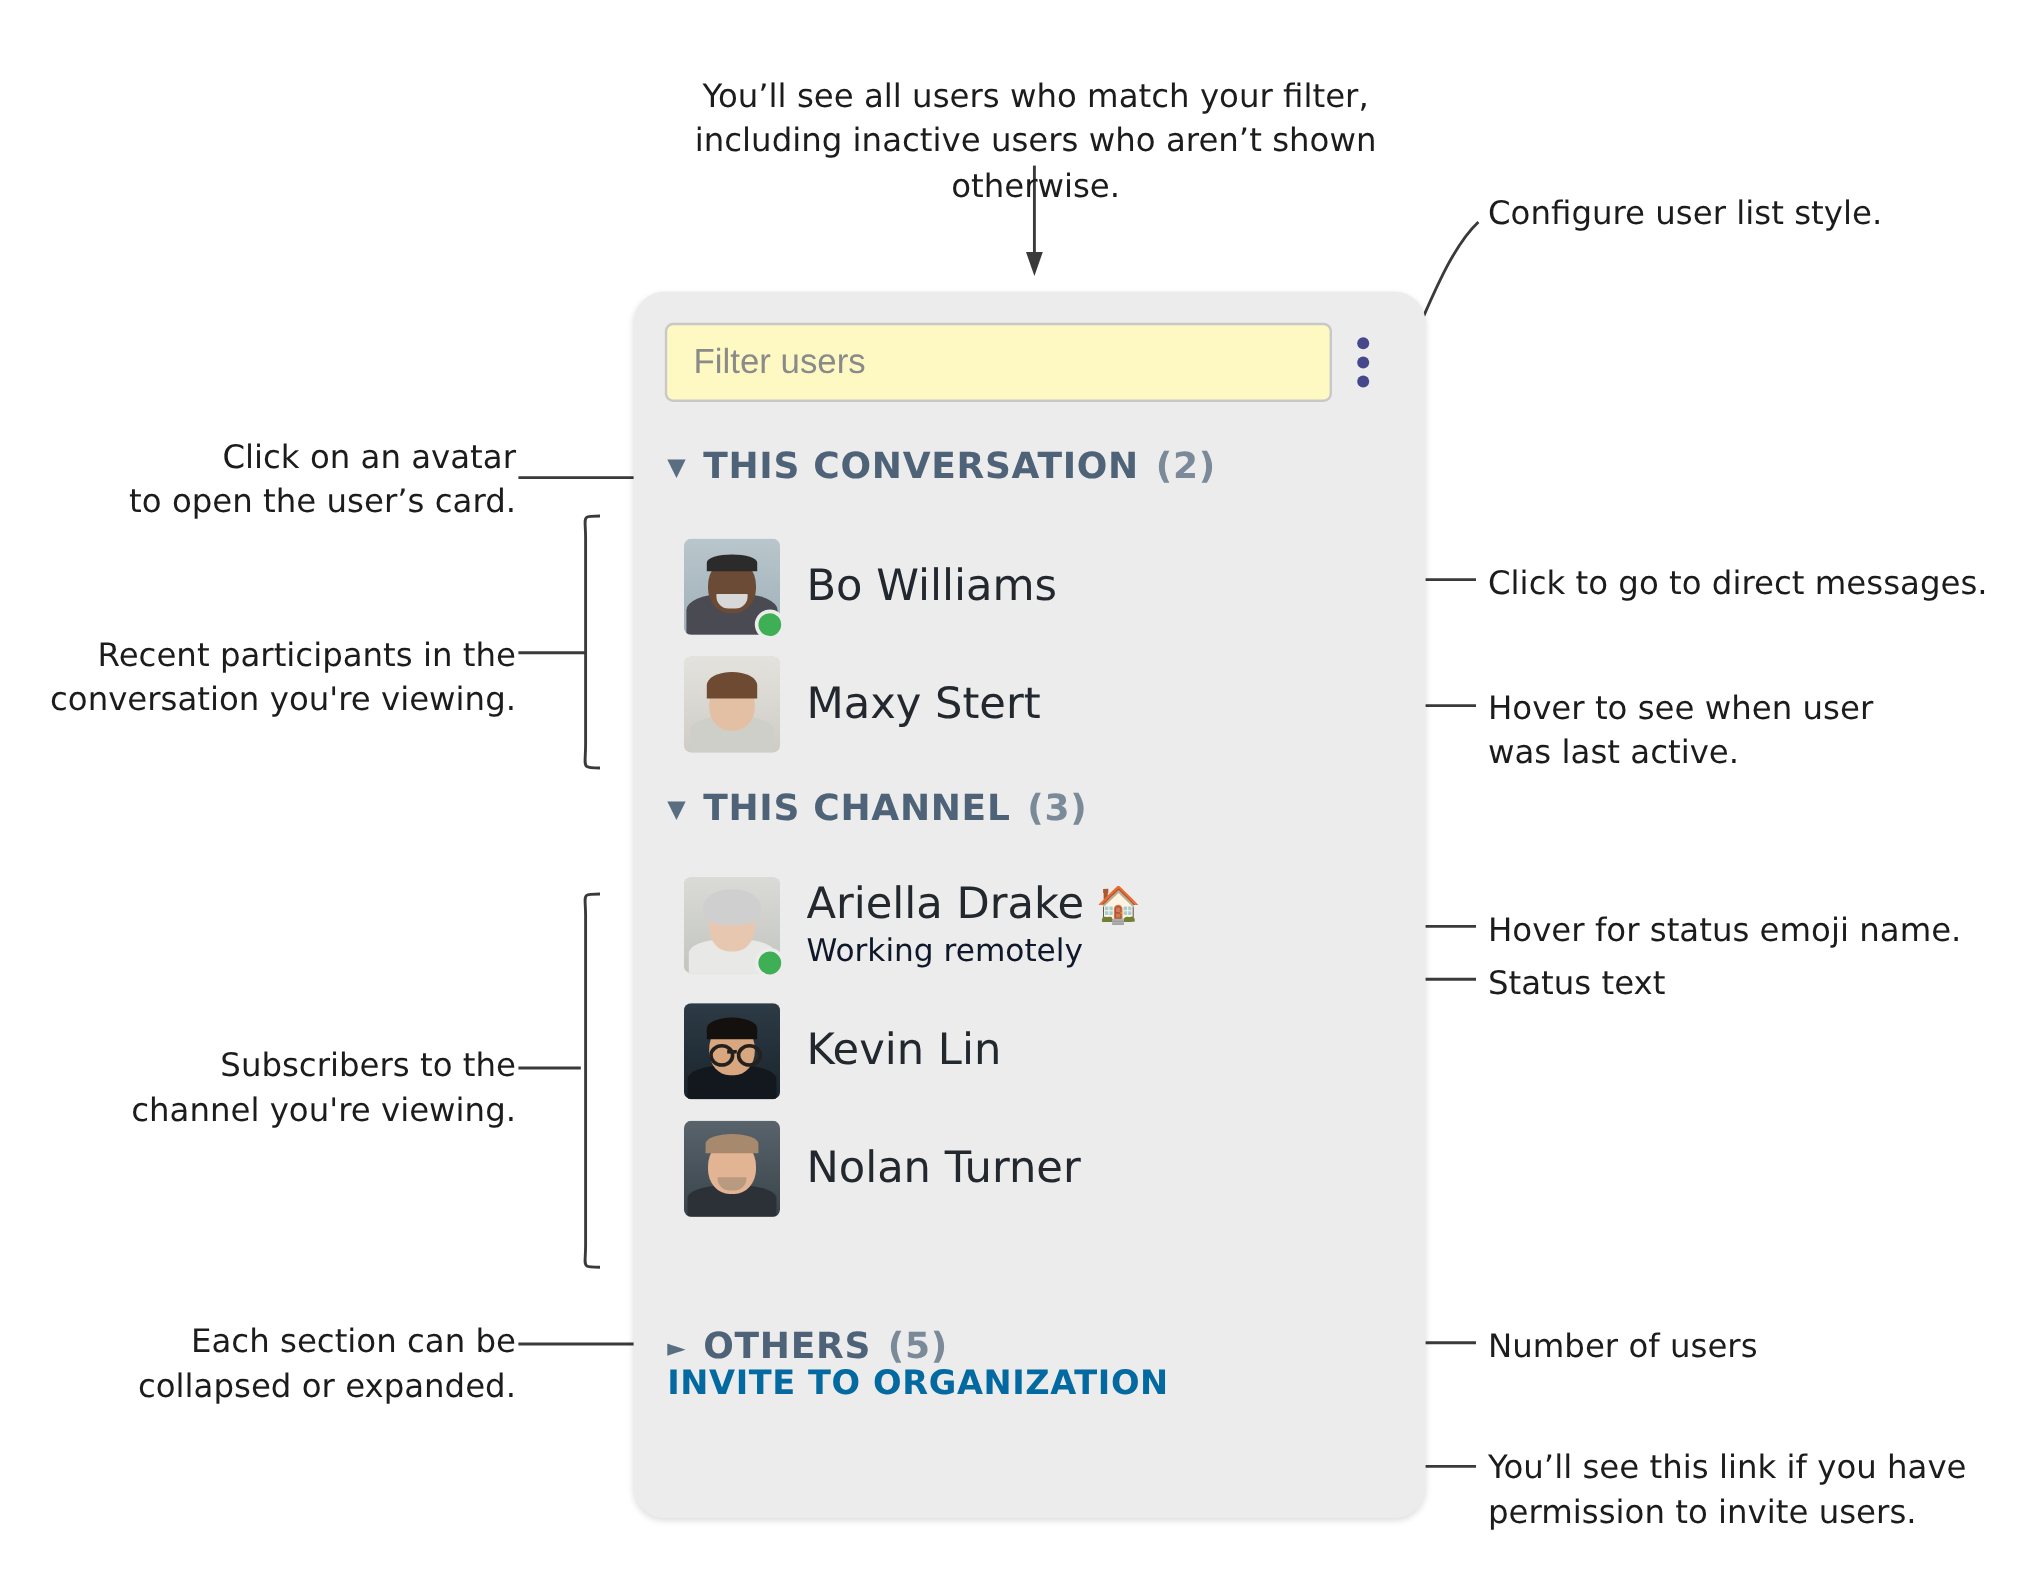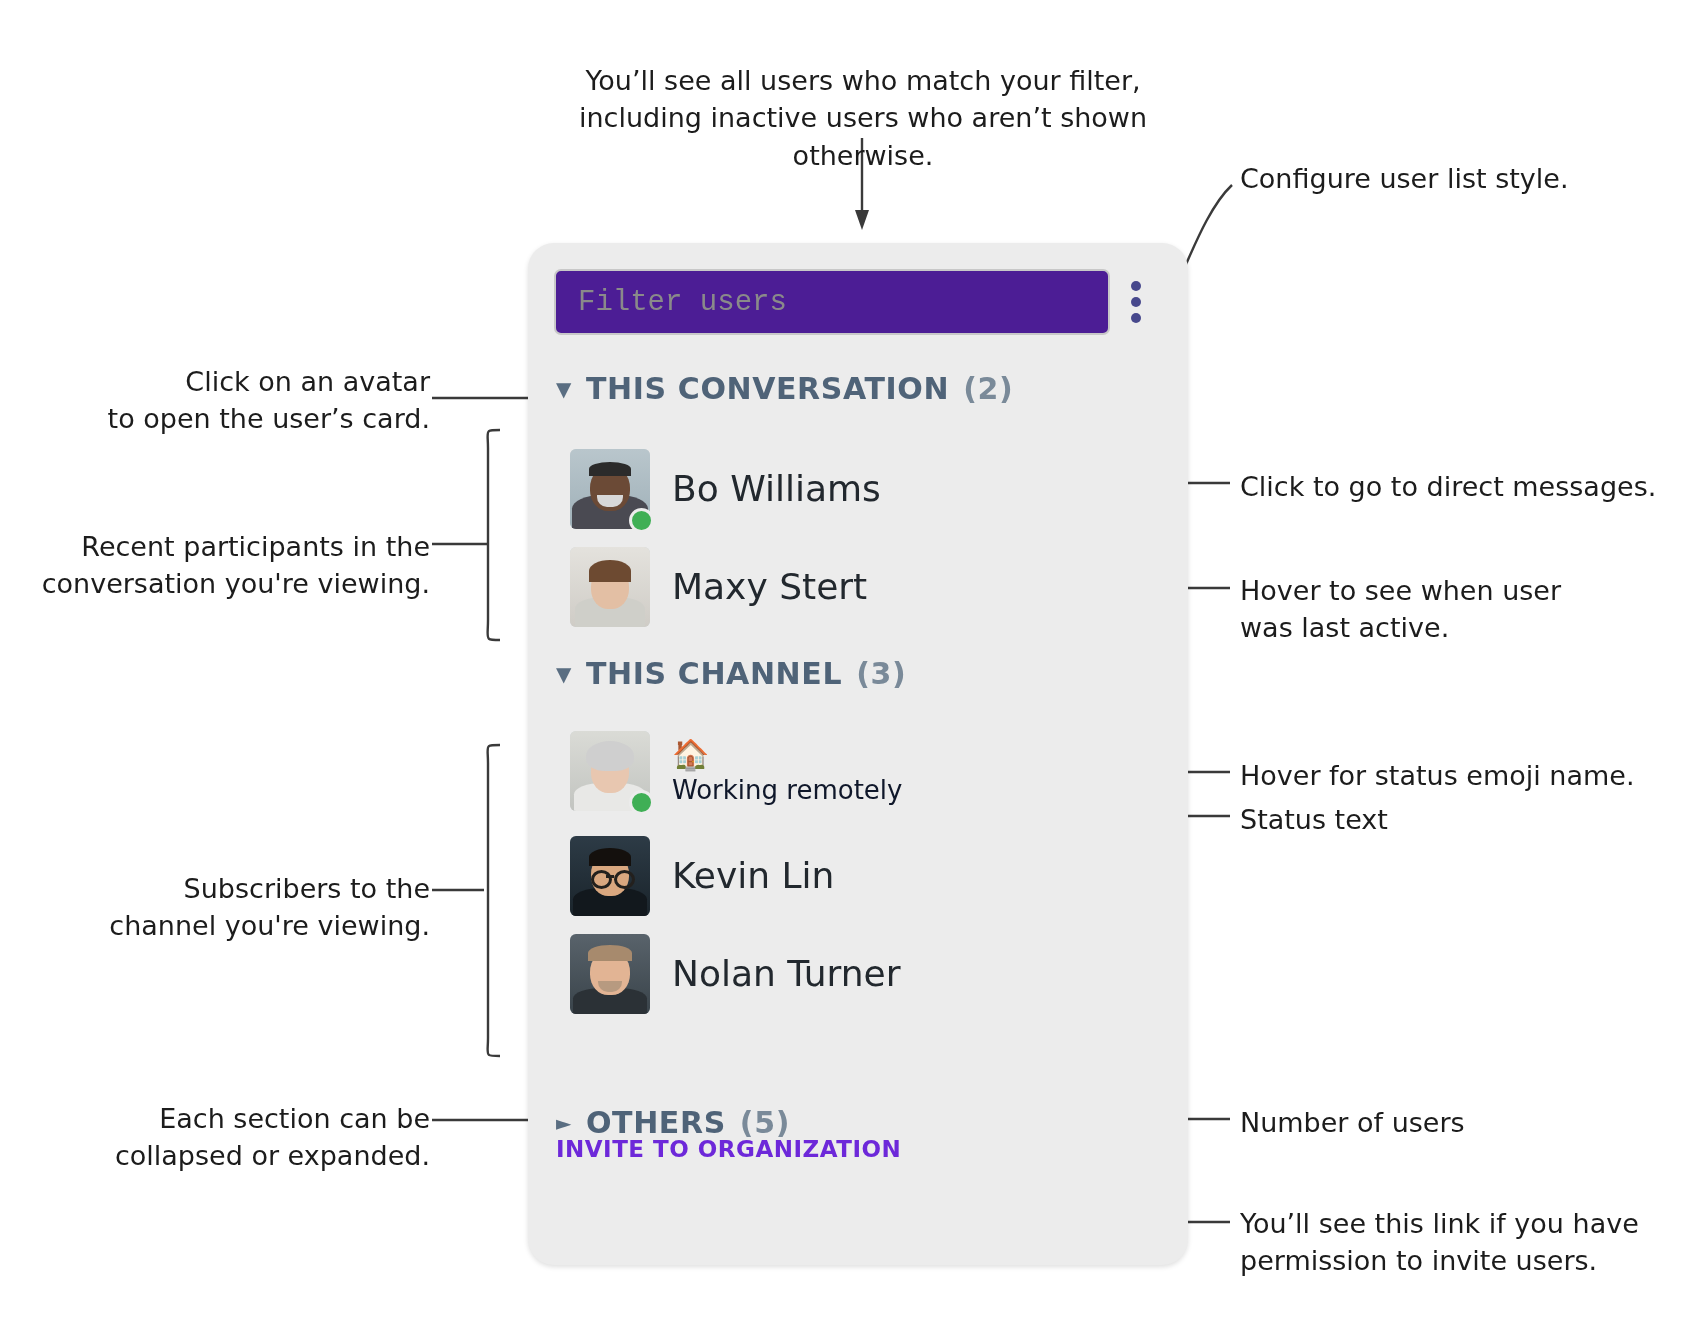--- a/index.html
+++ b/index.html
@@ -57,22 +57,22 @@
     height: 68px;
     display: flex;
     align-items: center;
   }
   .filter-input {
     width: 556px;
     height: 66px;
     box-sizing: border-box;
     border: 2px solid #c8c8c8;
     border-radius: 7px;
-    background: #4c1d95;
-    font-family: Liberation Mono, monospace;
+    background: #fef9c3;
+    font-family: Liberation Sans, sans-serif;
     font-size: 29px;
     color: #8a8a8a;
     padding: 0 22px;
     outline: none;
   }
   .filter-input::placeholder { color: #8a8a8a; }
 
   .kebab {
     width: 52px;
     height: 66px;
@@ -166,23 +166,23 @@
     margin-top: 4px;
   }
   .emoji { font-size: 30px; }
 
   .invite-link {
     position: absolute;
     left: 28px;
     top: 893px;
     font-family: "DejaVu Sans", sans-serif;
     font-weight: bold;
-    font-size: 23px;
+    font-size: 28px;
     letter-spacing: .5px;
-    color: #6d28d9;
+    color: #0369a1;
     cursor: pointer;
   }
 
   
   .face { position: absolute; inset: 0; }
   .f-bg   { position: absolute; inset: 0; }
   .f-head { position: absolute; border-radius: 50% 50% 45% 45%; }
   .f-body { position: absolute; bottom: 0; left: 50%; transform: translateX(-50%); border-radius: 40% 40% 0 0; }
   .f-hair { position: absolute; border-radius: 50% 50% 0 0; }
   .f-glass{ position: absolute; border: 3px solid #23201d; border-radius: 50%; }
@@ -330,20 +330,21 @@
           <div class="f-bg" style="background:linear-gradient(180deg,#dadbd6 0%,#c2c4c0 100%);"></div>
           <div class="f-body" style="width:72px;height:28px;background:#e8e8e6;"></div>
           <div class="f-head" style="width:38px;height:44px;left:21px;top:18px;background:#e8c7b0;"></div>
           <div class="f-hair" style="width:48px;height:30px;left:16px;top:10px;background:#cfcfcf;border-radius:50% 50% 40% 40%;"></div>
         </div>
       </div>
       <div class="dot"></div>
     </div>
     <div class="user-texts">
       <div class="user-name">
+        <span>Ariella Drake</span>
         <span class="emoji">🏠</span>
       </div>
       <div class="status-text">Working remotely</div>
     </div>
   </div>
 
   <div class="user-row" style="top:593px;">
     <div class="avatar-wrap">
       <div class="avatar">
         <div class="face">

